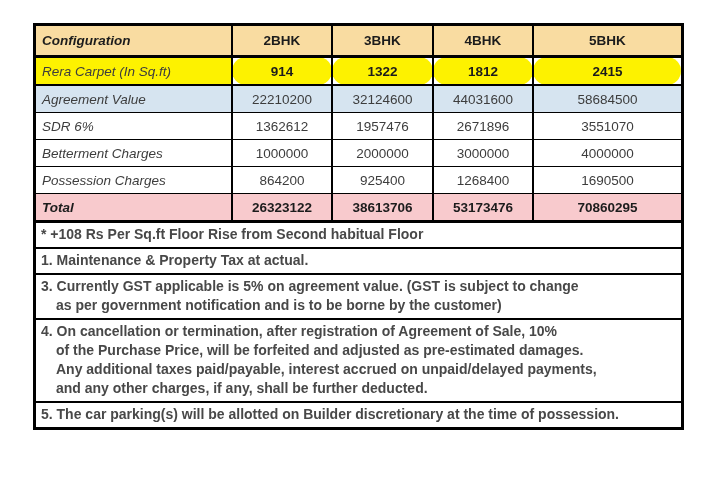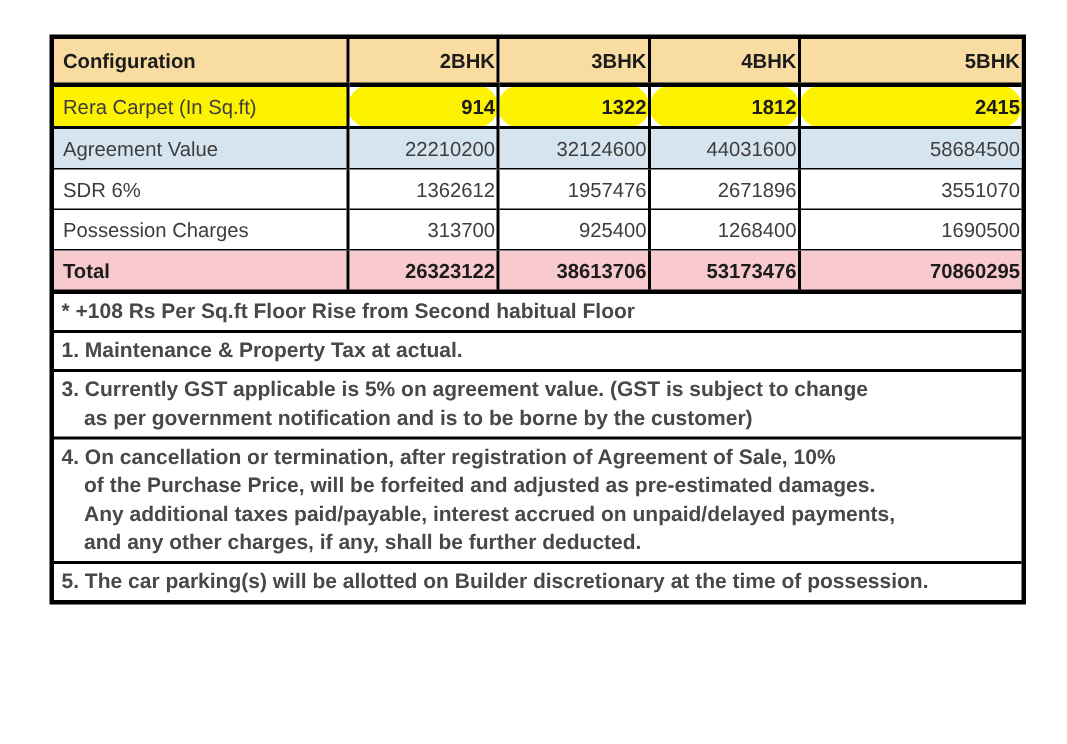--- a/index.html
+++ b/index.html
@@ -18,22 +18,22 @@
   table.tbl {
     border-collapse:collapse; width:100%; table-layout:fixed;
     border-bottom:3px solid var(--border-color);
   }
   col.c0{width:196px;} col.c1{width:100px;} col.c2{width:101px;} col.c3{width:100px;} col.c4{width:auto;}
   .tbl td {
     height:24px; font-size:13.5px; color:var(--text-gray);
     border-bottom:1px solid var(--border-color);
     overflow:hidden; white-space:nowrap; vertical-align:middle;
   }
-  .tbl td + td { border-left:2px solid var(--border-color); text-align:right; }
-  .tbl td.lbl { text-align:left; padding-left:6px; }
+  .tbl td + td { border-left:2px solid var(--border-color); text-align:center; }
+  .tbl td.lbl { text-align:left; padding-left:6px;font-style:italic; }
   tr.hdr td {
     height:27px; background:var(--header-bg); font-weight:bold; color:var(--text-dark);
     border-bottom:3px solid var(--border-color);
   }
   tr.rera td { background:var(--rera-bg); border-bottom:2px solid var(--border-color); }
   tr.rera td.val { font-weight:bold; color:var(--text-dark);border-radius:14px; }
   tr.agree td { background:var(--agreement-bg); }
   tr.total td { background:var(--total-bg); font-weight:bold; color:var(--text-dark); border-bottom:none; }
   .note {
     border-bottom:2px solid var(--border-color);
@@ -79,22 +79,29 @@
         <td>58684500</td>
       </tr>
       <tr>
         <td class="lbl">SDR 6%</td>
         <td>1362612</td>
         <td>1957476</td>
         <td>2671896</td>
         <td>3551070</td>
       </tr>
       <tr>
+        <td class="lbl">Betterment Charges</td>
+        <td>1000000</td>
+        <td>2000000</td>
+        <td>3000000</td>
+        <td>4000000</td>
+      </tr>
+      <tr>
         <td class="lbl">Possession Charges</td>
-        <td>313700</td>
+        <td>864200</td>
         <td>925400</td>
         <td>1268400</td>
         <td>1690500</td>
       </tr>
       <tr class="total">
         <td class="lbl">Total</td>
         <td>26323122</td>
         <td>38613706</td>
         <td>53173476</td>
         <td>70860295</td>

